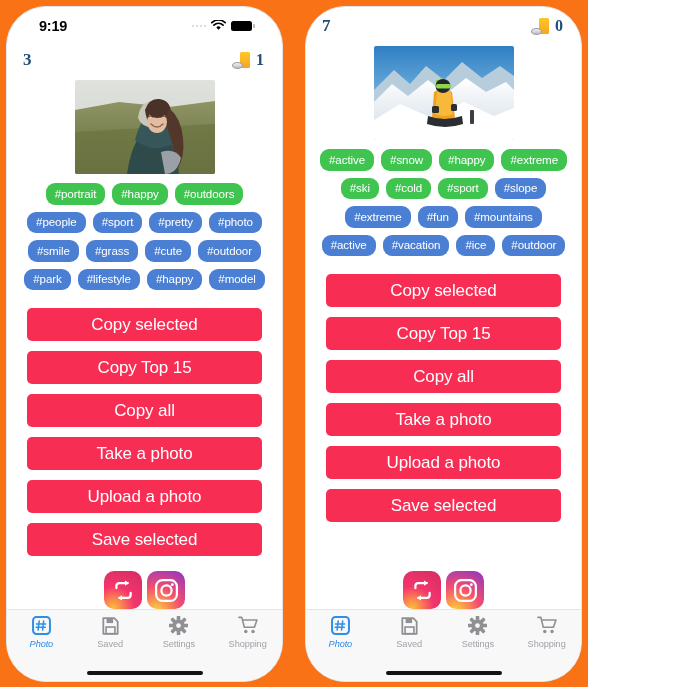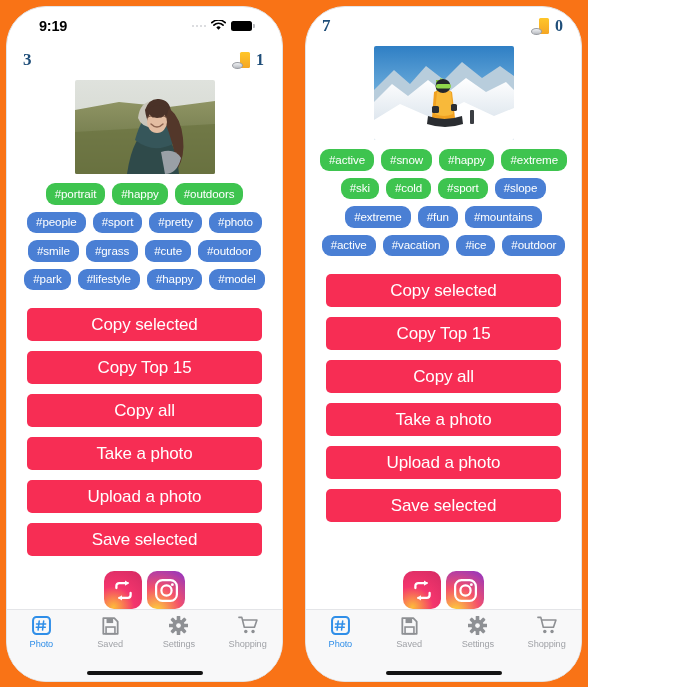--- a/index.html
+++ b/index.html
@@ -254,21 +254,21 @@
     height: 21px;
     display: flex;
     align-items: center;
     justify-content: center;
   }
   .tab-label {
     font-size: 9.2px;
     color: #a0a2a7;
     letter-spacing: -0.1px;
   }
-  .tab.active .tab-label { color: #2f8ee8; }
+  .tab.active .tab-label { color: #2f8ee8; font-style: italic; }
 
   .home-indicator-wrap {
     flex: none;
     height: 16px;
     display: flex;
     align-items: center;
     justify-content: center;
     background: #f8f8f9;
   }
   .home-indicator {

